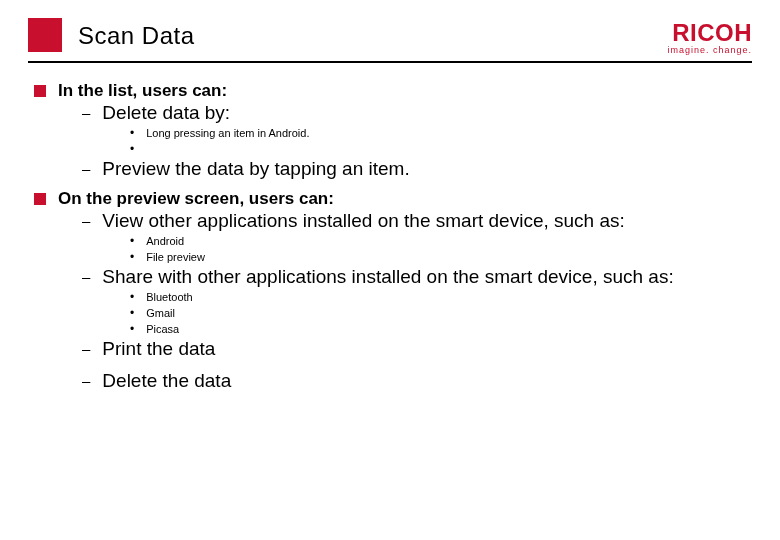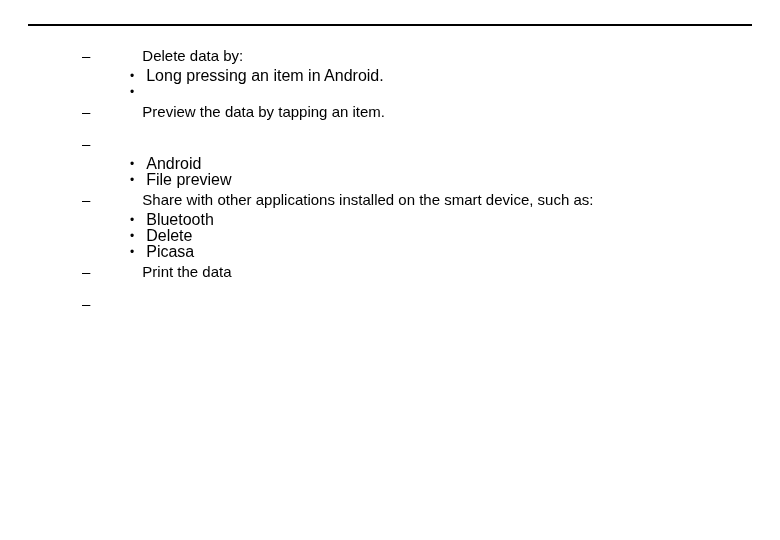--- a/index.html
+++ b/index.html
@@ -87,107 +87,126 @@
     padding-left: 48px;
     margin-top: 2px;
     margin-bottom: 2px;
   }
   .lvl2-bullet {
     font-size: 15px;
     line-height: 20px;
     flex-shrink: 0;
   }
   .lvl2-text {
-    font-size: 15px;
+    font-size: 19px;
     line-height: 20px;
-    margin-left: 40px;
   }
   .lvl3 {
     display: flex;
     align-items: flex-start;
     gap: 12px;
     padding-left: 96px;
     margin-top: 0;
   }
   .lvl3-bullet {
     font-size: 12px;
     line-height: 16px;
     flex-shrink: 0;
   }
   .lvl3-text {
-    font-size: 16px;
+    font-size: 11px;
     line-height: 16px;
   }
   .gap { height: 8px; }
 </style>
 </head>
 <body>
 
 <div class="slide">
 
+  <div class="header-row">
+    <div class="title-block">
+      <div class="title-square"></div>
+      <div class="title-text">Scan Data</div>
+    </div>
+    <div class="logo-block">
+      <div class="logo-main">RICOH</div>
+      <div class="logo-tag">imagine. change.</div>
+    </div>
+  </div>
 
   <hr class="hr">
 
   <div class="content">
 
+    <div class="lvl1">
+      <div class="lvl1-bullet"></div>
+      <div class="lvl1-text">In the list, users can:</div>
+    </div>
 
     <div class="lvl2">
       <div class="lvl2-bullet">–</div>
       <div class="lvl2-text">Delete data by:</div>
     </div>
     <div class="lvl3">
       <div class="lvl3-bullet">•</div>
       <div class="lvl3-text">Long pressing an item in Android.</div>
     </div>
     <div class="lvl3">
       <div class="lvl3-bullet">•</div>
     </div>
 
     <div class="lvl2">
       <div class="lvl2-bullet">–</div>
       <div class="lvl2-text">Preview the data by tapping an item.</div>
     </div>
 
     <div class="gap"></div>
 
-
-    <div class="lvl2">
-      <div class="lvl2-bullet">–</div>
+    <div class="lvl1">
+      <div class="lvl1-bullet"></div>
+      <div class="lvl1-text">On the preview screen, users can:</div>
+    </div>
+
+    <div class="lvl2">
+      <div class="lvl2-bullet">–</div>
+      <div class="lvl2-text">View other applications installed on the smart device, such as:</div>
     </div>
     <div class="lvl3">
       <div class="lvl3-bullet">•</div>
       <div class="lvl3-text">Android</div>
     </div>
     <div class="lvl3">
       <div class="lvl3-bullet">•</div>
       <div class="lvl3-text">File preview</div>
     </div>
 
     <div class="lvl2">
       <div class="lvl2-bullet">–</div>
       <div class="lvl2-text">Share with other applications installed on the smart device, such as:</div>
     </div>
     <div class="lvl3">
       <div class="lvl3-bullet">•</div>
       <div class="lvl3-text">Bluetooth</div>
     </div>
     <div class="lvl3">
       <div class="lvl3-bullet">•</div>
-      <div class="lvl3-text">Delete</div>
+      <div class="lvl3-text">Gmail</div>
     </div>
     <div class="lvl3">
       <div class="lvl3-bullet">•</div>
       <div class="lvl3-text">Picasa</div>
     </div>
 
     <div class="lvl2">
       <div class="lvl2-bullet">–</div>
       <div class="lvl2-text">Print the data</div>
     </div>
 
     <div class="gap"></div>
 
     <div class="lvl2">
       <div class="lvl2-bullet">–</div>
+      <div class="lvl2-text">Delete the data</div>
     </div>
 
   </div>
 </div>
 
 </body></html>

